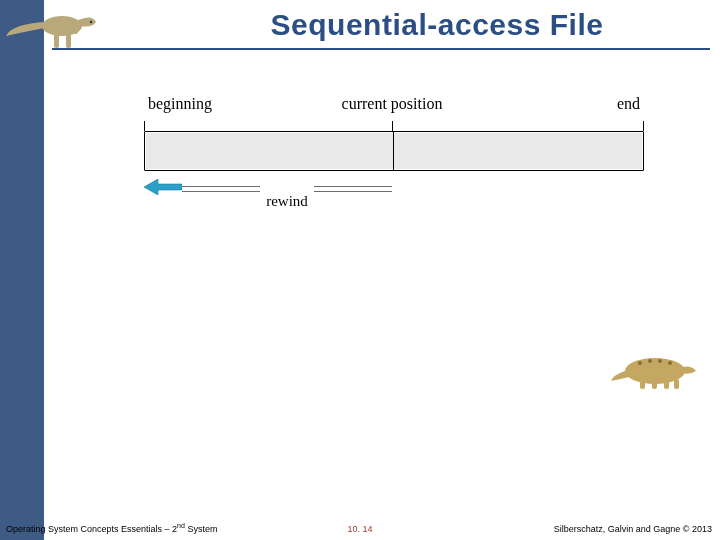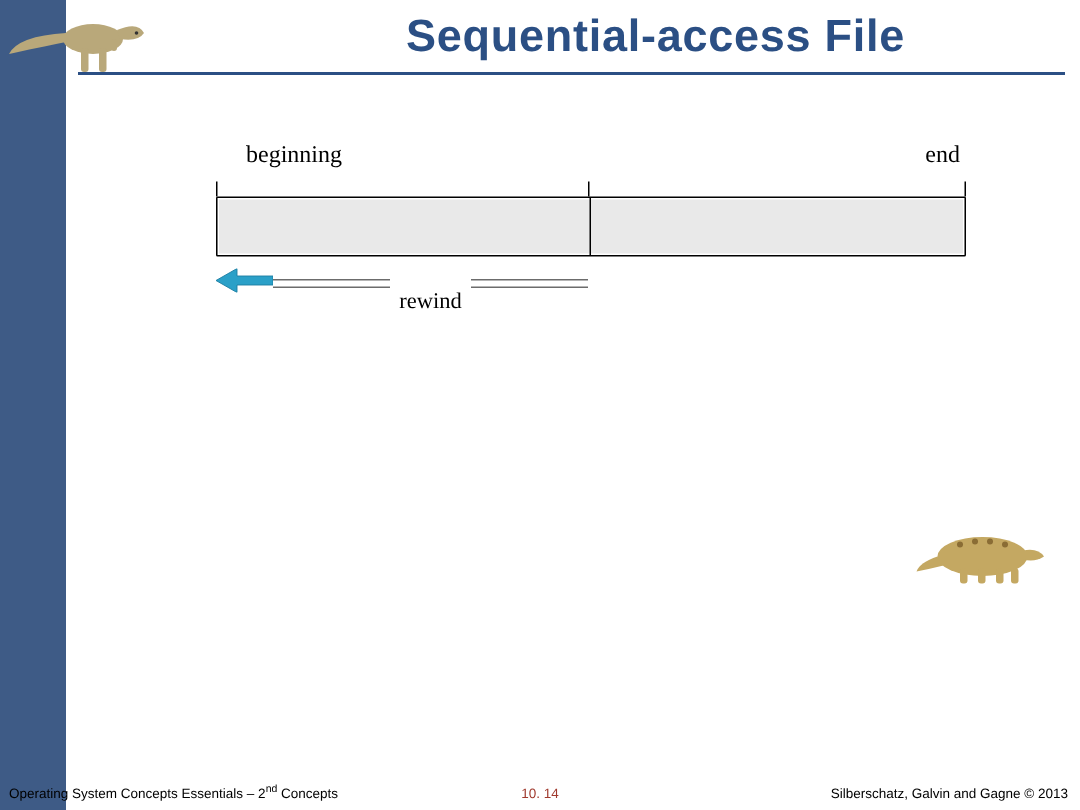--- a/index.html
+++ b/index.html
@@ -5,21 +5,21 @@
   * { box-sizing: border-box; margin: 0; padding: 0; }
   html, body { width: 720px; height: 540px; font-family: Arial, Helvetica, sans-serif; background: #fff; overflow: hidden; }
   .slide { position: relative; width: 720px; height: 540px; }
   .sidebar { position: absolute; left: 0; top: 0; width: 44px; height: 540px; background: #3e5b86; }
   .main { position: absolute; left: 44px; top: 0; right: 0; height: 413px; background: #fff; }
   .dino-top { position: absolute; left: 2px; top: 0; width: 100px; height: 60px; z-index: 5; }
   .title { position: absolute; top: 8px; left: 140px; right: 30px; text-align: center; font-size: 30px; font-weight: 600; color: #2b4f84; letter-spacing: 0.5px; font-family: "Trebuchet MS", Arial, sans-serif; }
   .title-rule { position: absolute; top: 48px; left: 8px; right: 10px; height: 0; border-top: 2px solid #2b4f84; }
   .diagram { position: absolute; top: 95px; left: 100px; width: 500px; }
   .labels-top { position: relative; height: 26px; font-family: "Times New Roman", serif; font-size: 16px; color: #000; }
-  .lbl-begin { position: absolute; left: 4px; top: 0; margin-left: 16px; }
+  .lbl-begin { position: absolute; left: 4px; top: 0; }
   .lbl-curr  { position: absolute; left: 248px; top: 0; transform: translateX(-50%); }
   .lbl-end   { position: absolute; right: 4px; top: 0; }
   .ticks { position: relative; height: 10px; }
   .tick { position: absolute; top: 0; width: 0; height: 10px; border-left: 1px solid #000; }
   .tick.b { left: 0; }
   .tick.c { left: 248px; }
   .tick.e { left: 499px; }
   .bar { position: relative; width: 500px; height: 40px; background: #e9e9e9; border: 1.5px solid #000; border-radius: 1px; box-shadow: inset 0 0 0 1px #fff; }
   .bar-div { position: absolute; top: 0; bottom: 0; width: 0; border-left: 1.5px solid #000; }
   .ops { position: relative; width: 500px; height: 28px; margin-top: 8px; }
@@ -59,20 +59,21 @@
     </svg>
   </div>
 
   <div class="main">
     <div class="title">Sequential-access File</div>
     <div class="title-rule"></div>
 
     <div class="diagram">
       <div class="labels-top">
         <span class="lbl-begin">beginning</span>
+        <span class="lbl-curr">current position</span>
         <span class="lbl-end">end</span>
       </div>
       <div class="ticks">
         <span class="tick b"></span>
         <span class="tick c"></span>
         <span class="tick e"></span>
       </div>
       <div class="bar">
         <span class="bar-div" style="left:248px"></span>
       </div>
@@ -106,18 +107,18 @@
             <circle cx="40" cy="20" r="2"></circle>
             <circle cx="50" cy="20" r="2"></circle>
             <circle cx="60" cy="22" r="2"></circle>
         </g>
       </svg>
     </div>
   </div>
 
   <div class="footer">
     <span class="foot-left">
-      <span>Operating System Concepts Essentials – 2</span><sup>nd</sup><span> Concepts</span>
+      <span>Operating System Concepts Essentials – 2</span><sup>nd</sup><span> System</span>
     </span>
     <span class="foot-mid">10. 14</span>
     <span class="foot-right">Silberschatz, Galvin and Gagne © 2013</span>
   </div>
 </div>
 
 </body></html>

